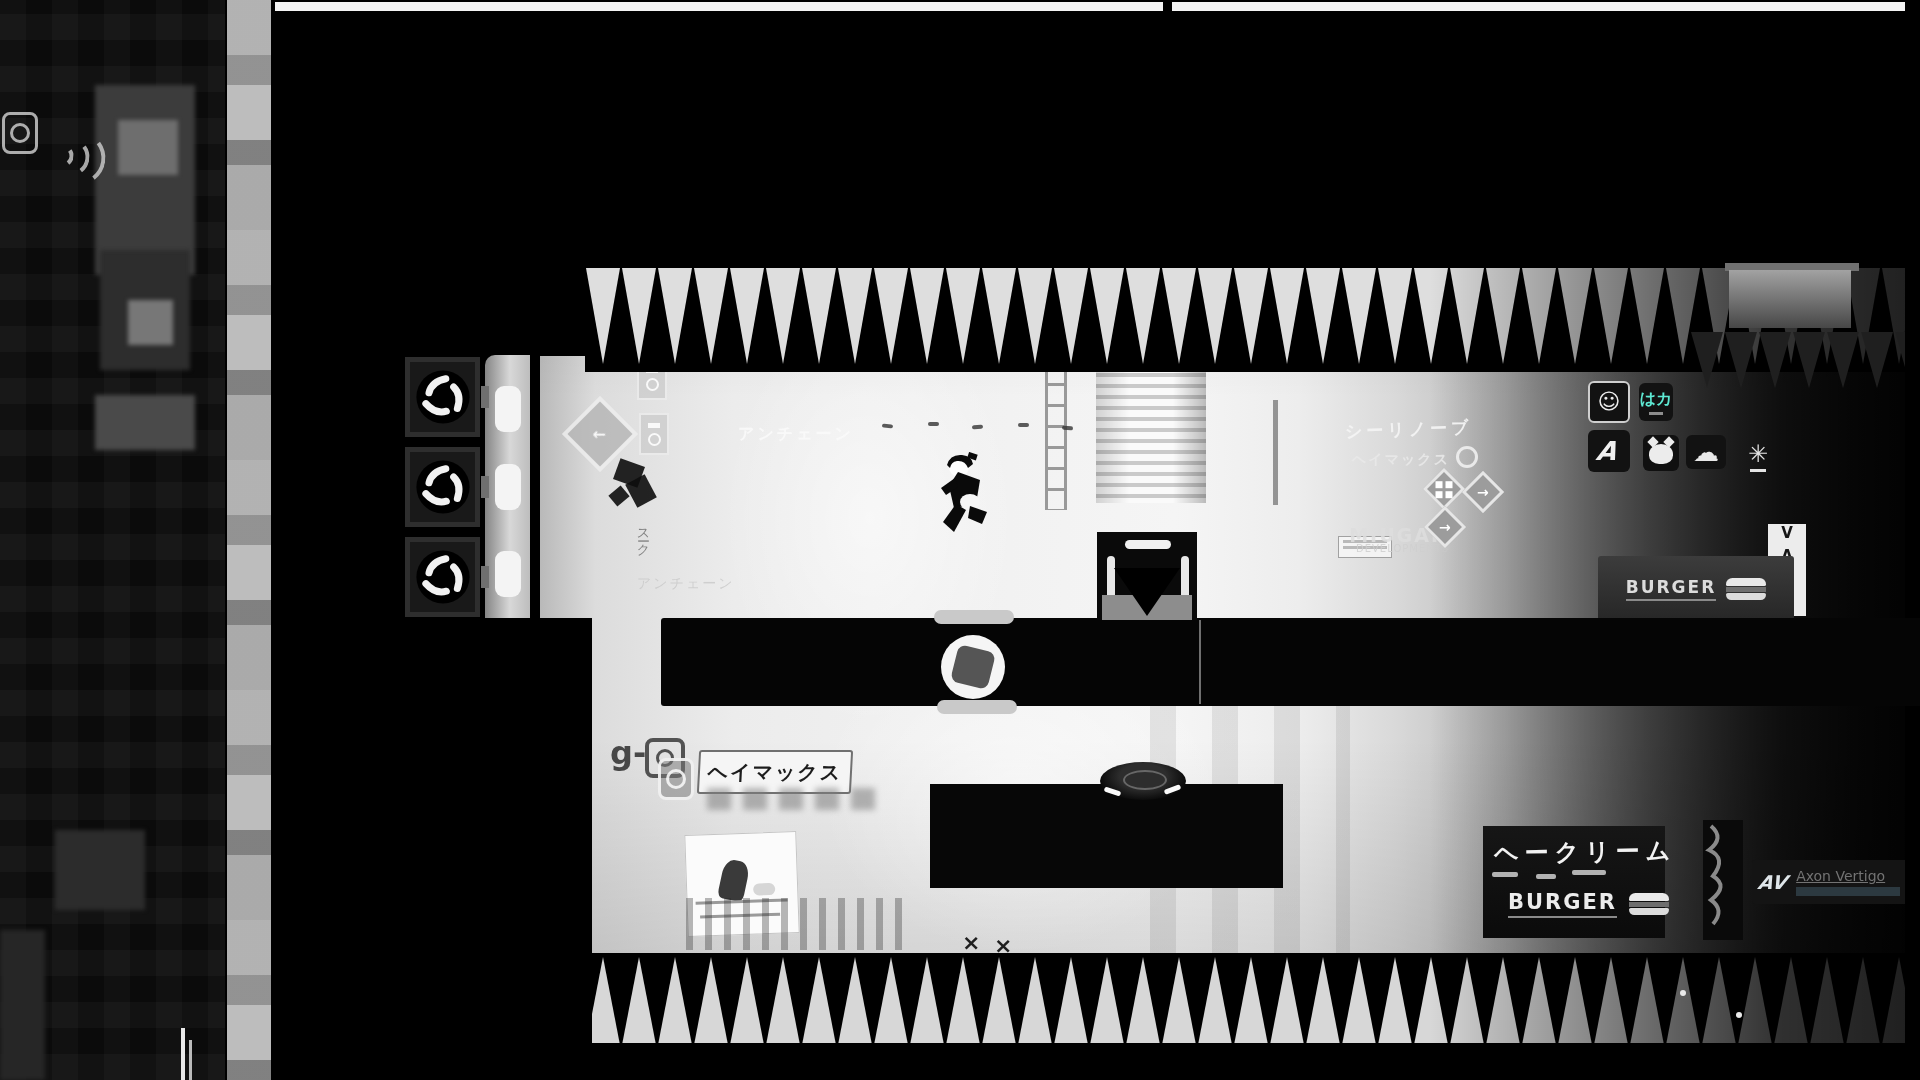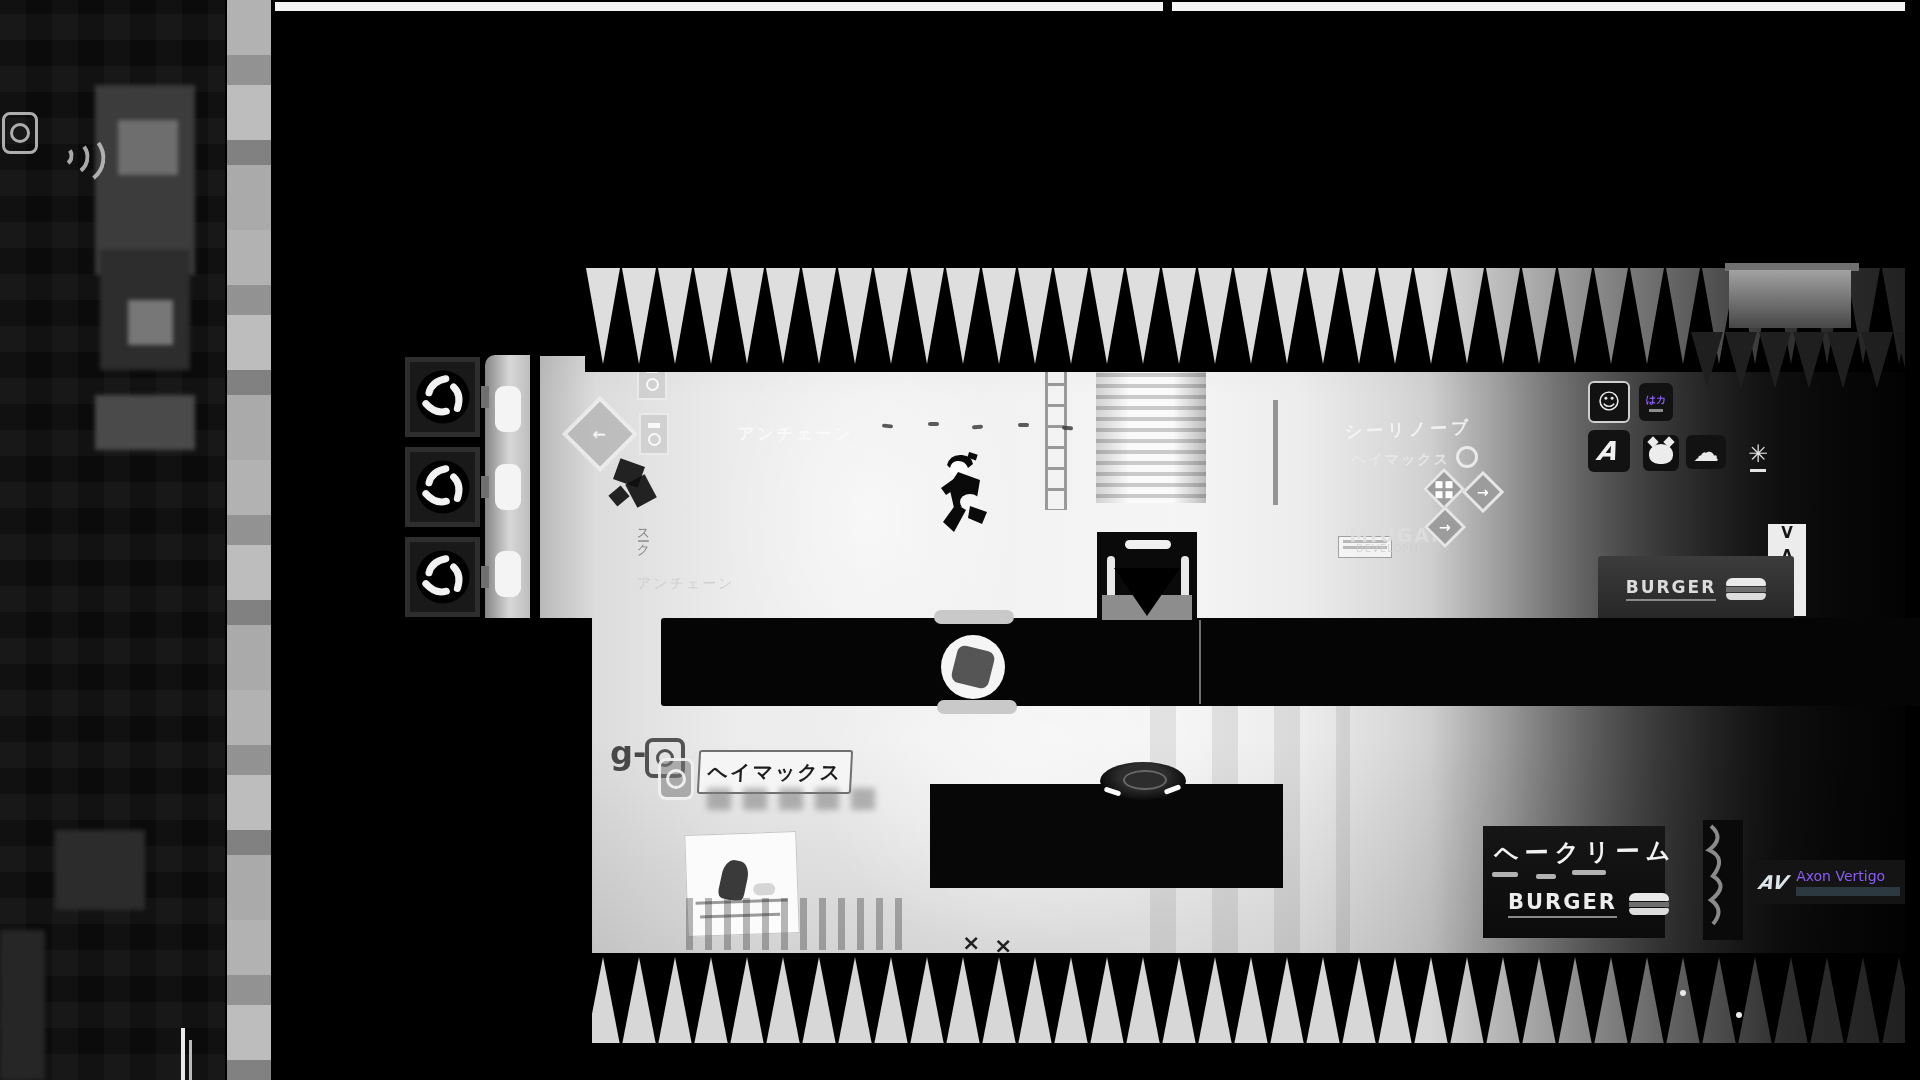--- a/index.html
+++ b/index.html
@@ -120,21 +120,21 @@
   .neon2 b{display:inline-block;width:16px;height:16px;border:3px solid #f0f0f0;border-radius:50%;vertical-align:-4px;margin-left:6px;}
   .dmd-sm{width:24px;height:24px;background:#9c9c9c;border:3px solid #e6e6e6;}
   .dmdA{left:1429px;top:474px;} .dmdB{left:1468px;top:477px;} .dmdC{left:1430px;top:512px;}
   .dmd-sm > span{font-size:14px;}
   .dots4{transform:rotate(-45deg);display:grid;grid-template-columns:7px 7px;gap:3px;}
   .dots4 i{width:7px;height:7px;background:#fff;display:block;}
   .nsign{background:#121212;border-radius:6px;display:flex;align-items:center;justify-content:center;flex-direction:column;}
   .smiley-sign{left:1588px;top:381px;width:38px;height:38px;border:2px solid #cfcfcf;}
   .smiley-sign span{font-size:22px;color:#ededed;line-height:22px;}
   .haka-sign{left:1639px;top:383px;width:34px;height:38px;}
-  .haka-sign span{font-size:10px;font-weight:bold;color:#8b5cf6;}
+  .haka-sign span{font-size:16px;font-weight:bold;color:#5eead4;}
   .haka-sign i{width:14px;height:3px;background:#8d8d8d;margin-top:2px;}
   .alogo-sign{left:1588px;top:430px;width:42px;height:42px;}
   .alogo-sign span{font-size:26px;font-style:italic;font-weight:bold;color:#f0f0f0;transform:skewX(-12deg);}
   .bell-sign{left:1643px;top:435px;width:36px;height:36px;position:absolute;background:#101010;border-radius:6px;}
   .bell-sign .body{position:absolute;left:6px;top:9px;width:24px;height:20px;background:#ececec;border-radius:50% 50% 42% 42%;}
   .bell-sign .e1,.bell-sign .e2{position:absolute;top:3px;width:8px;height:8px;background:#ececec;transform:rotate(45deg);}
   .bell-sign .e1{left:6px;} .bell-sign .e2{left:22px;}
   .cloud-sign{left:1686px;top:435px;width:40px;height:34px;}
   .cloud-sign span{font-size:26px;color:#e8e8e8;}
   .sparkle-sign{left:1738px;top:438px;width:40px;height:36px;background:transparent;}
@@ -152,21 +152,21 @@
   .burger-ic .bb{height:7px;background:#dcdcdc;border-radius:2px 2px 6px 6px;}
   .lower-panel{left:1483px;top:826px;width:182px;height:112px;background:linear-gradient(180deg,#161616,#0b0b0b);}
   .cream-txt{left:1494px;top:836px;font-size:24px;font-weight:bold;letter-spacing:6px;color:#f2f2f2;transform:rotate(-1deg);}
   .car-dashes i{position:absolute;height:5px;background:#cfcfcf;border-radius:2px;opacity:.85;}
   .burger-lower{left:1508px;top:890px;display:flex;align-items:center;gap:12px;}
   .burger-lower .burger-txt{font-size:21px;color:#ececec;}
   .graffiti{left:1703px;top:820px;width:40px;height:120px;background:#0a0a0a;overflow:hidden;}
   .graffiti svg{opacity:.65;}
   .axon-panel{left:1752px;top:860px;width:161px;height:44px;background:#141414;border-radius:3px;display:flex;align-items:center;padding-left:8px;box-sizing:border-box;}
   .axon-logo{font-size:19px;font-style:italic;font-weight:bold;color:#dfe6ea;transform:skewX(-14deg);margin-right:8px;}
-  .axon-text{font-size:14px;color:#8b5cf6;}
+  .axon-text{font-size:14px;color:#737373;text-decoration:underline;}
   .axon-text i{display:block;width:104px;height:9px;background:#2c3940;margin-top:3px;}
   .billboard-lip{left:1725px;top:263px;width:134px;height:8px;background:#707070;}
   .billboard{left:1729px;top:270px;width:122px;height:58px;background:linear-gradient(180deg,#a2a2a2,#474747);}
 
   
   .midbar{left:661px;top:618px;width:1259px;height:88px;background:#050505;border-radius:3px 0 0 3px;}
   .seam{left:1199px;top:620px;width:2px;height:84px;background:rgba(220,220,220,.5);}
   .pill{background:#c9c9c9;border-radius:8px;}
   .pill-top{left:934px;top:610px;width:80px;height:14px;}
   .pill-bot{left:937px;top:700px;width:80px;height:14px;}

